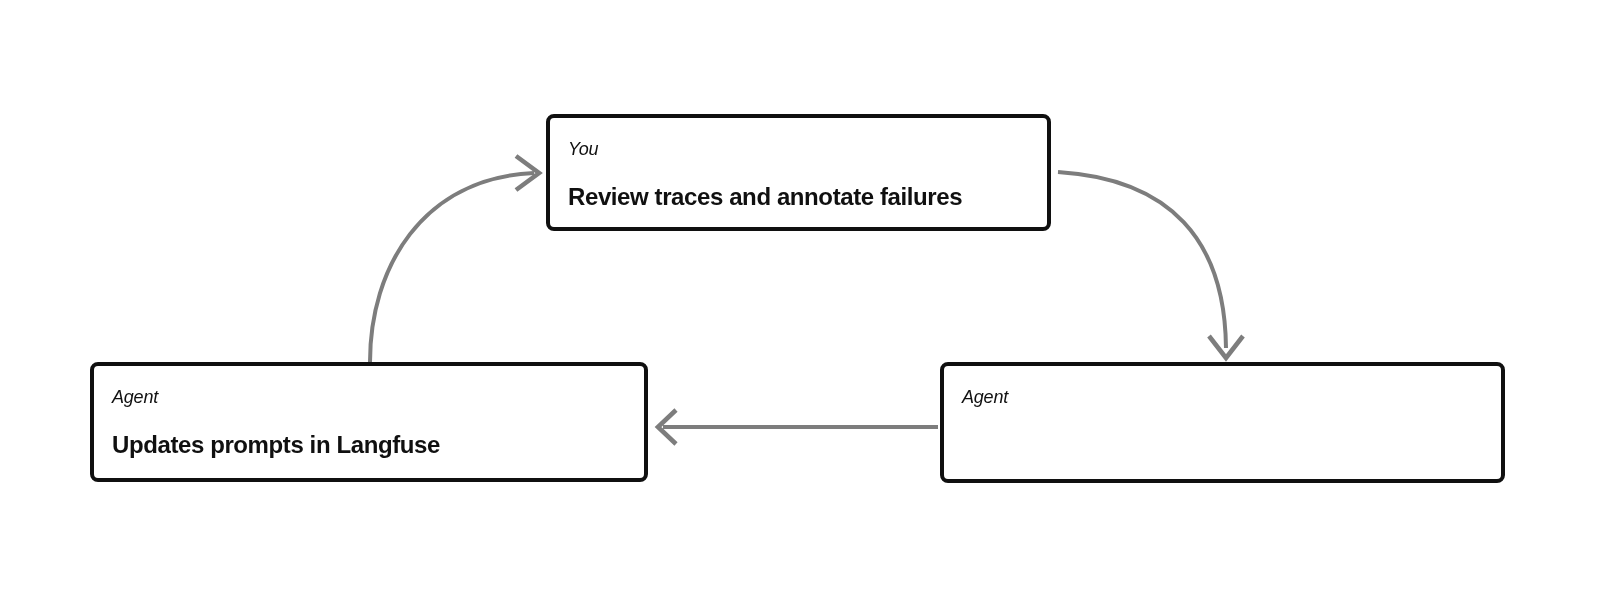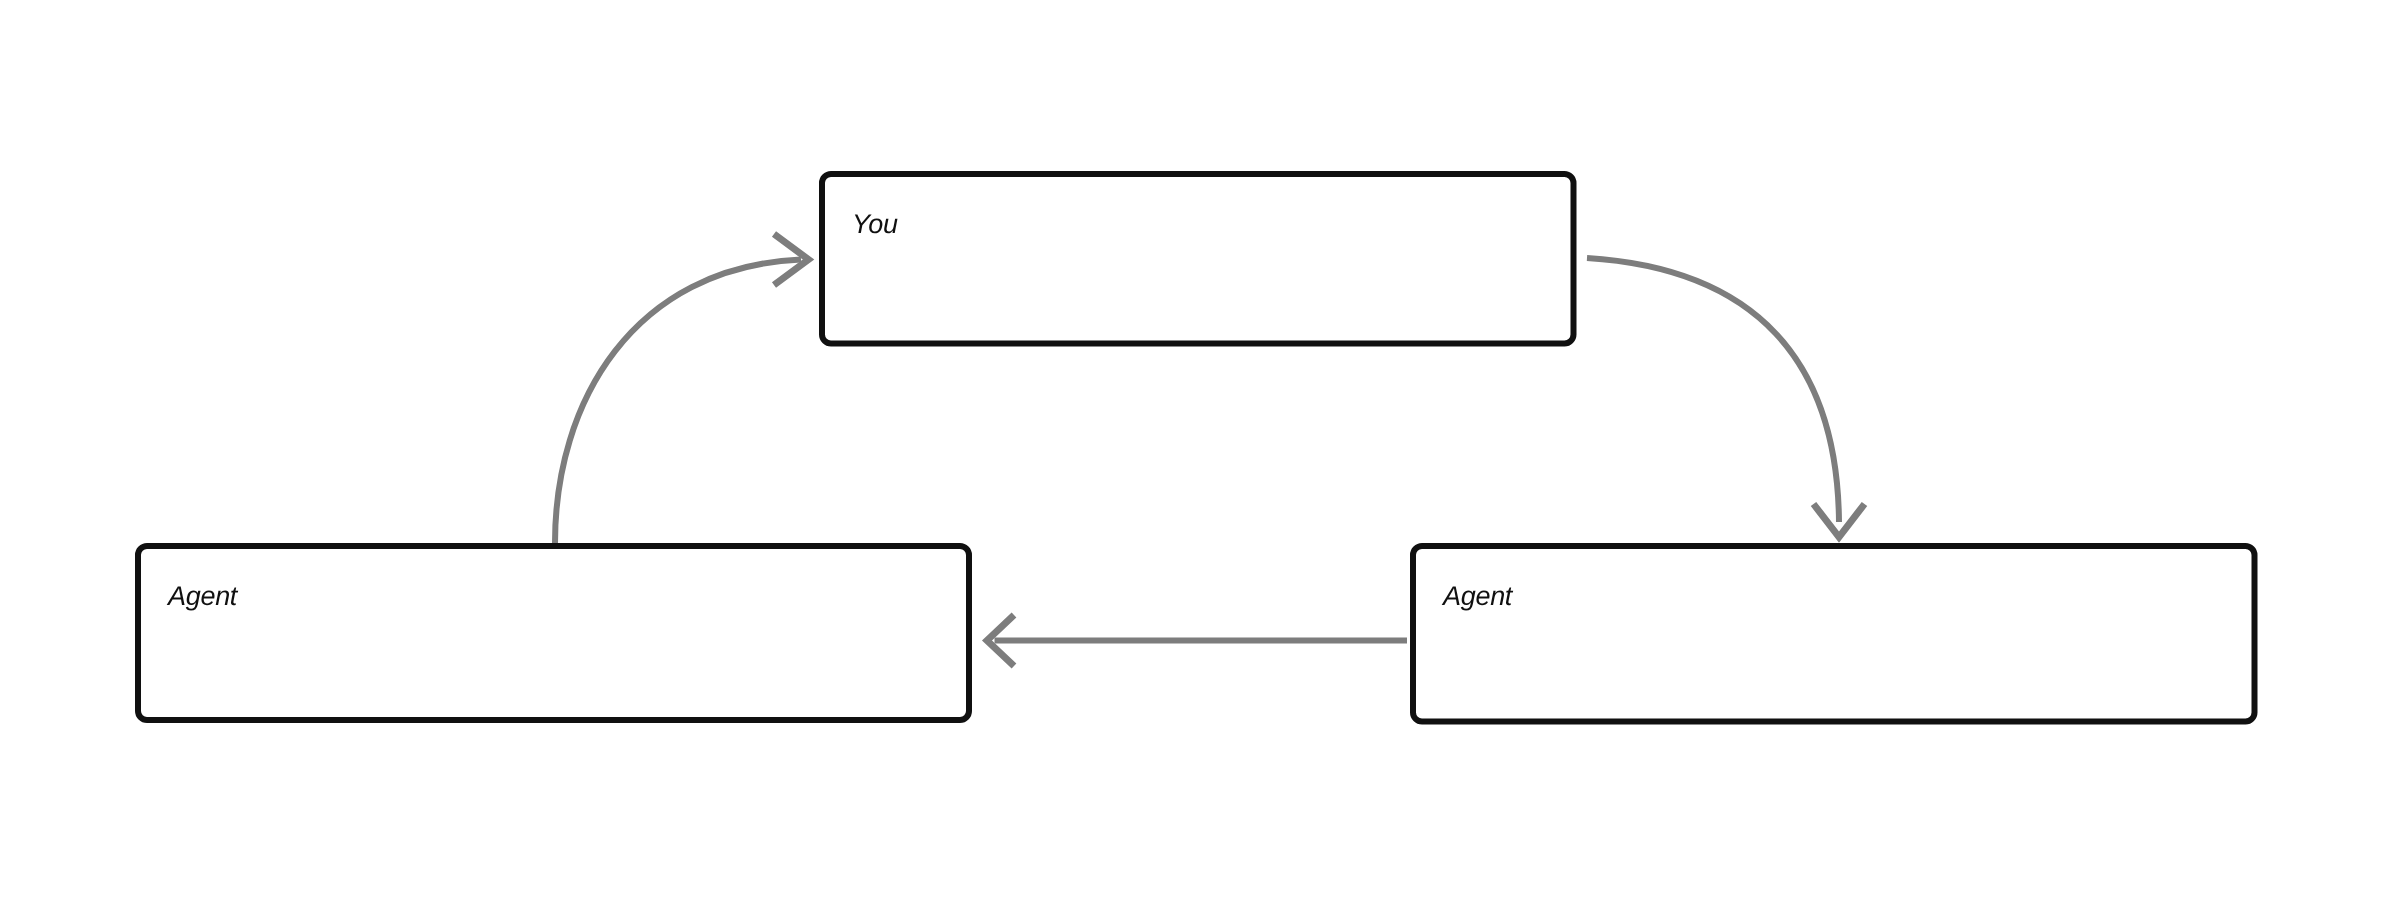--- a/index.html
+++ b/index.html
@@ -84,23 +84,25 @@
     </g>
 
     <g>
       <path class="edge" d="M 938 427 L 663 427"></path>
       <polyline class="head" points="676,410 658,427 676,444"></polyline>
     </g>
   </svg>
 
   <div class="node" id="node-top">
     <div class="node-label">You</div>
+    <div class="node-title">Review traces and annotate failures</div>
   </div>
 
   <div class="node" id="node-left">
     <div class="node-label">Agent</div>
+    <div class="node-title">Updates prompts in Langfuse</div>
   </div>
 
   <div class="node" id="node-right">
     <div class="node-label">Agent</div>
   </div>
 
 </div>
 
 </body></html>

